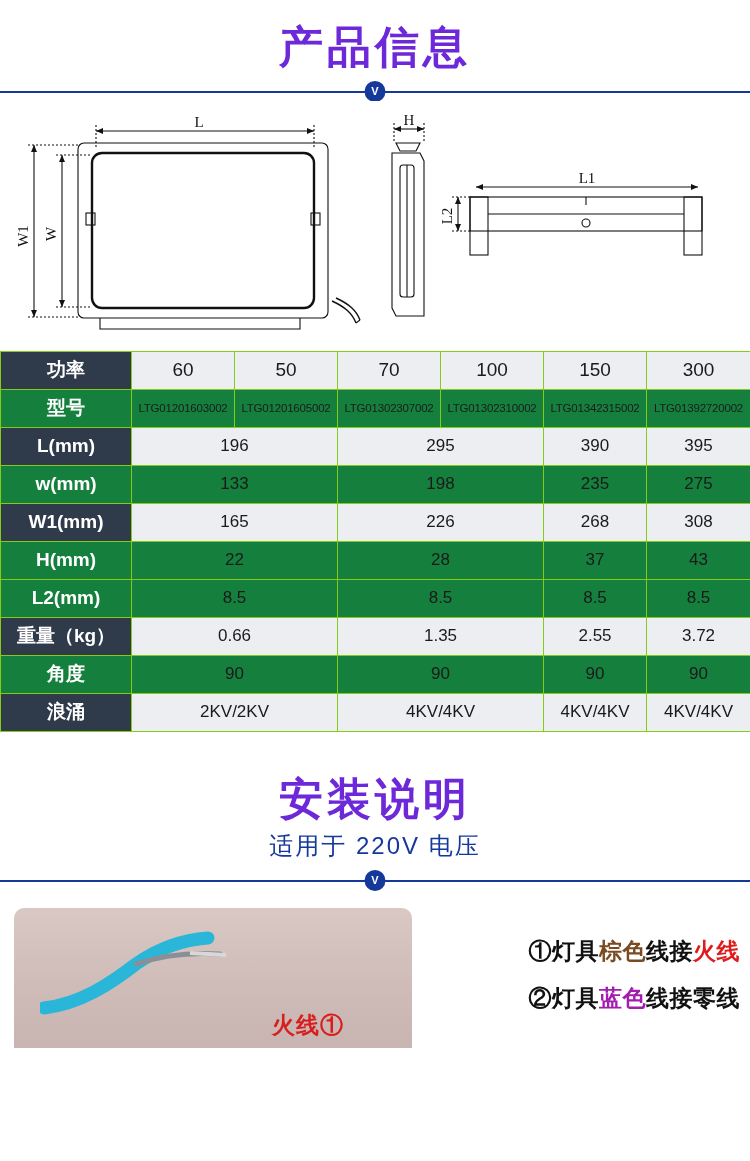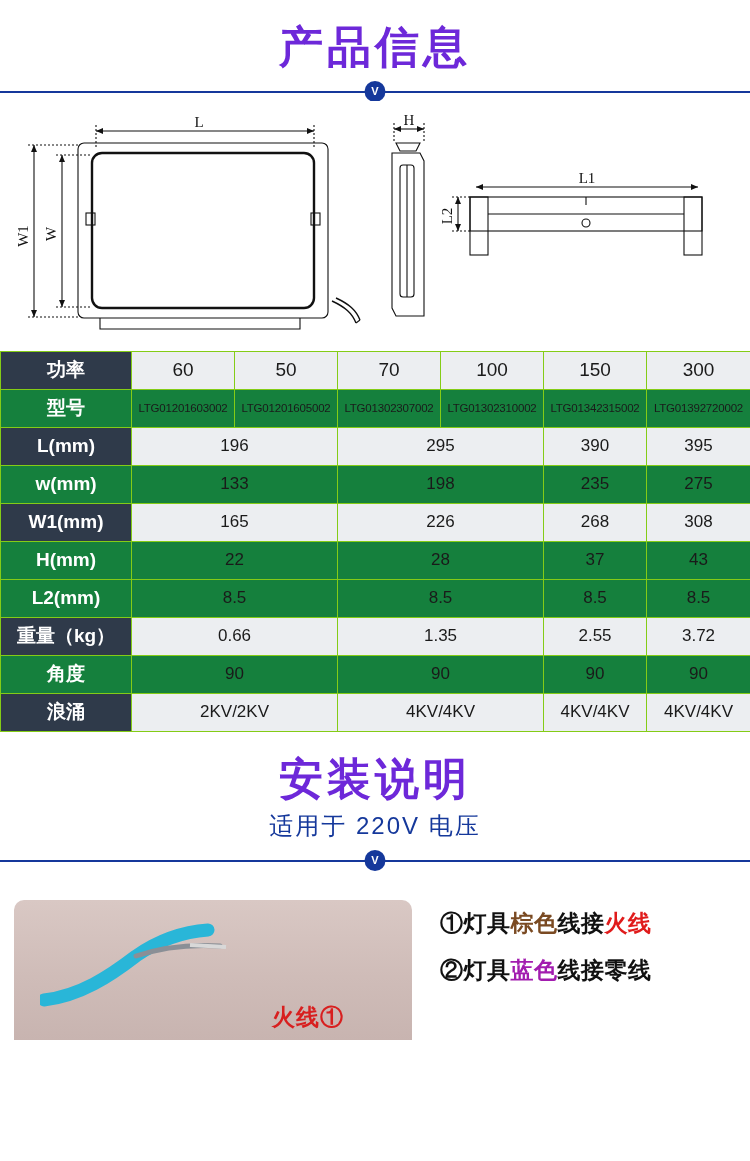--- a/index.html
+++ b/index.html
@@ -134,21 +134,21 @@
   
   .bottom-area {
     position: relative;
     width: 750px;
     height: 140px;
     margin-top: 14px;
   }
   .photo {
     position: absolute;
     left: 14px;
-    top: 16px;
+    top: 4px;
     width: 398px;
     height: 140px;
     border-radius: 10px 10px 0 0;
     background: linear-gradient(180deg, #d9c8c4 0%, #cfbcb8 55%, #c8b4b0 100%);
     overflow: hidden;
   }
   .wire-blue {
     position: absolute;
     left: 26px;
     top: 18px;
@@ -160,22 +160,23 @@
     left: 258px;
     top: 102px;
     font-size: 23px;
     font-weight: bold;
     color: #d81f1f;
     letter-spacing: 1px;
   }
   .notes {
     position: absolute;
     left: 440px;
-    top: 24px;
+    top: 32px;
     width: 300px;
+    text-align: right;
   }
   .note-line {
     font-size: 23px;
     font-weight: bold;
     color: #111111;
     margin-bottom: 16px;
     white-space: nowrap;
     letter-spacing: 0.5px;
   }
   .note-line .brown { color: #7a4a22; }
@@ -355,21 +356,21 @@
           <td colspan="2">2KV/2KV</td>
           <td colspan="2">4KV/4KV</td>
           <td>4KV/4KV</td>
           <td>4KV/4KV</td>
         </tr>
       </tbody>
   </table>
 </div>
 
 <div class="install-block">
-  <div style="text-align:center;">
+  <div style="text-align:center;margin-top:20px;">
     <div class="section-title">安装说明</div>
     <div class="section-sub">适用于 220V 电压</div>
     <div class="rule-wrap">
       <div class="rule-line"></div>
       <div class="rule-badge">V</div>
     </div>
   </div>
 </div>
 
 <div class="bottom-area">

